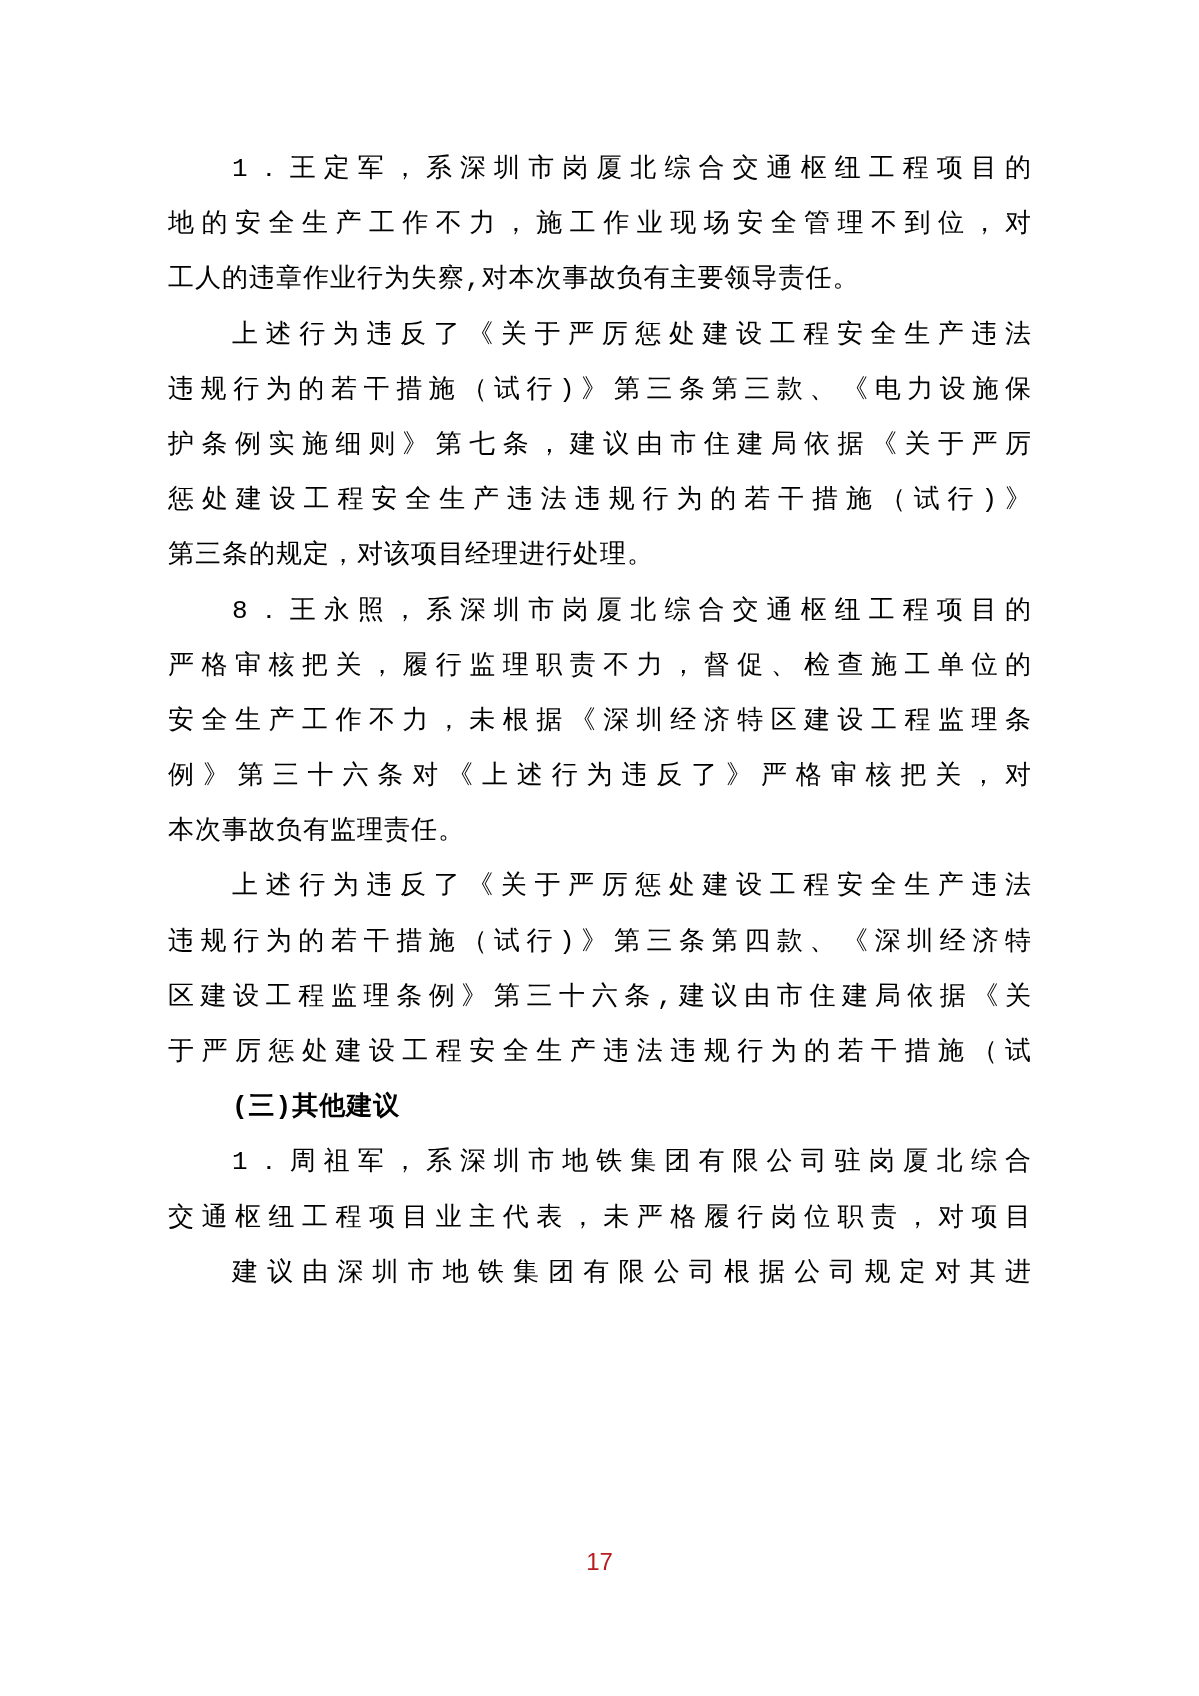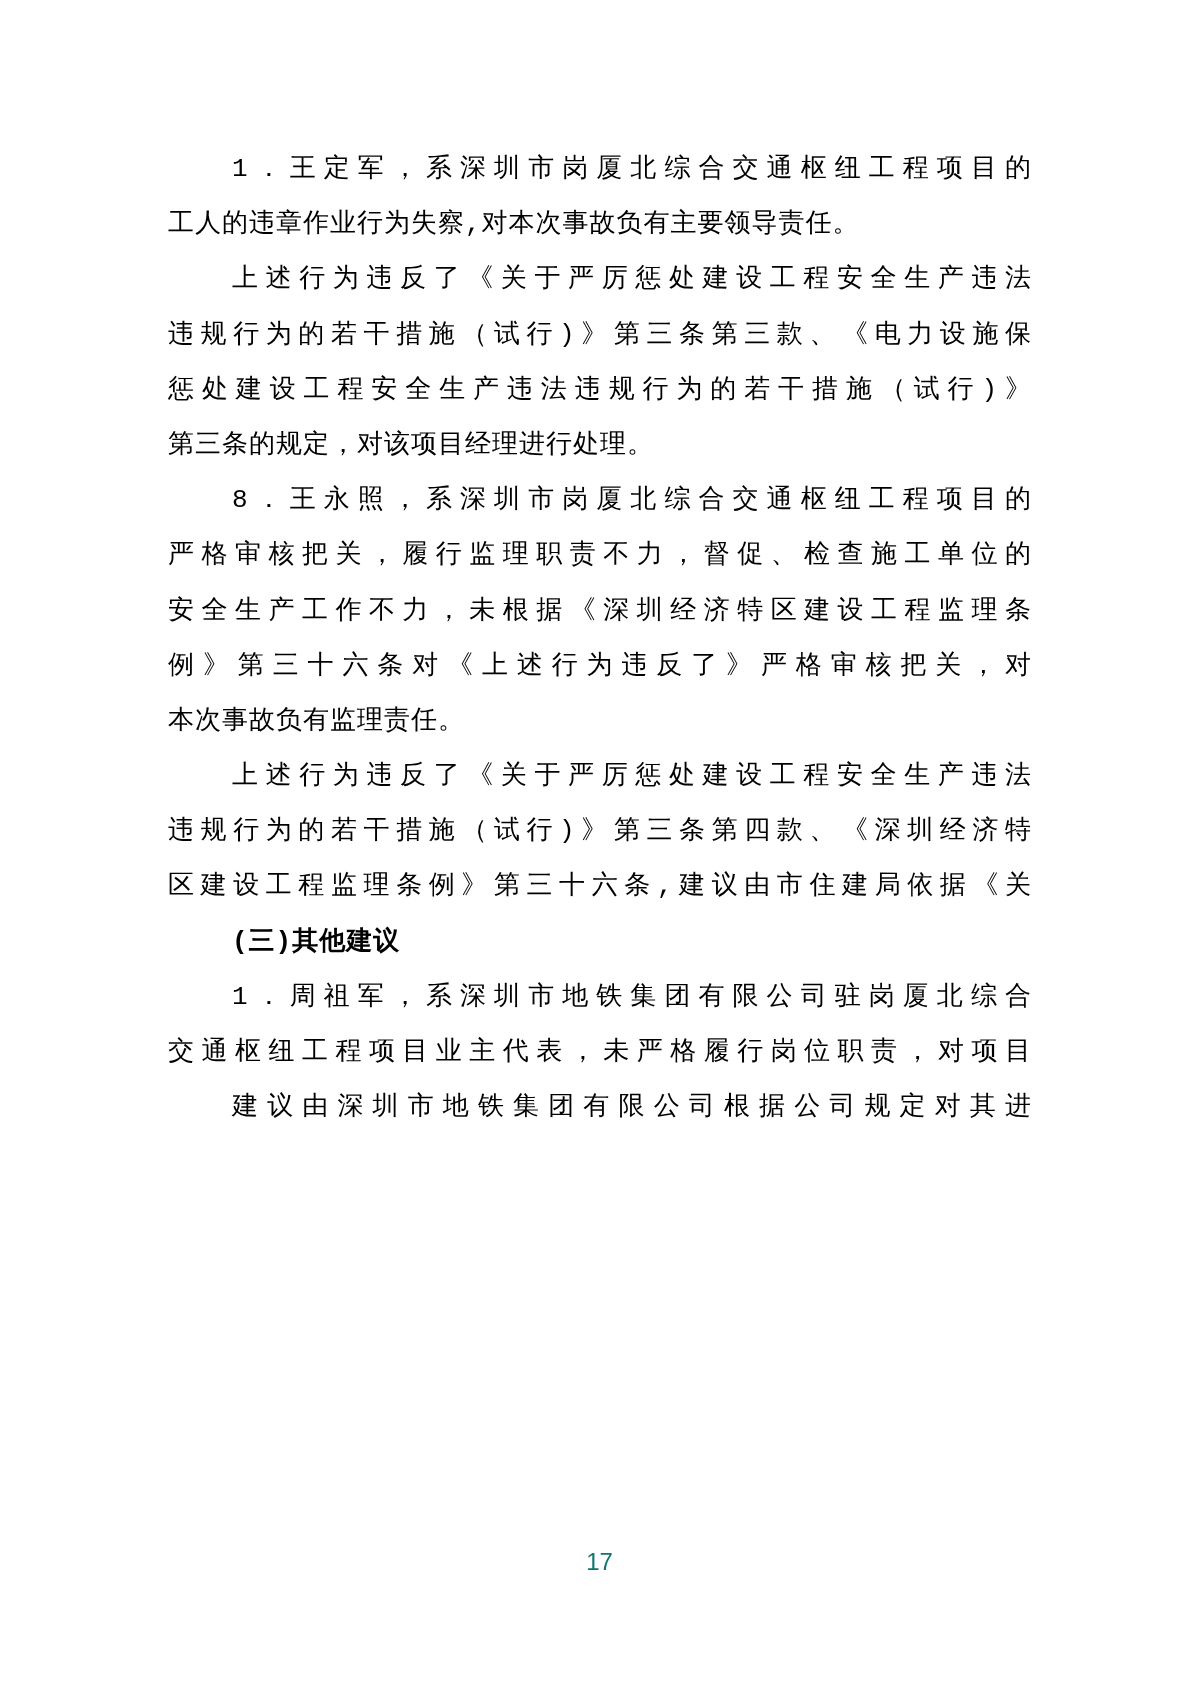--- a/index.html
+++ b/index.html
@@ -46,41 +46,44 @@
     font-weight: 700;
   }
   .footer {
     position: absolute;
     left: 0;
     top: 1548px;
     width: 1199px;
     text-align: center;
     font-family: "Liberation Sans", "DejaVu Sans", sans-serif;
     font-size: 24px;
-    color: #0f766e;
+    color: #b91c1c;
   }
 </style>
 </head>
 <body>
 
 <div class="page">
   <div class="content">
       <div class="line first fill">1．王定军，系深圳市岗厦北综合交通枢纽工程项目的</div>
+      <div class="line fill">地的安全生产工作不力，施工作业现场安全管理不到位，对</div>
       <div class="line">工人的违章作业行为失察,对本次事故负有主要领导责任。</div>
       <div class="line first fill">上述行为违反了《关于严厉惩处建设工程安全生产违法</div>
       <div class="line fill">违规行为的若干措施（试行)》第三条第三款、《电力设施保</div>
+      <div class="line fill">护条例实施细则》第七条，建议由市住建局依据《关于严厉</div>
       <div class="line fill">惩处建设工程安全生产违法违规行为的若干措施（试行)》</div>
       <div class="line">第三条的规定，对该项目经理进行处理。</div>
       <div class="line first fill">8．王永照，系深圳市岗厦北综合交通枢纽工程项目的</div>
       <div class="line fill">严格审核把关，履行监理职责不力，督促、检查施工单位的</div>
       <div class="line fill">安全生产工作不力，未根据《深圳经济特区建设工程监理条</div>
       <div class="line fill">例》第三十六条对《上述行为违反了》严格审核把关，对</div>
       <div class="line">本次事故负有监理责任。</div>
       <div class="line first fill">上述行为违反了《关于严厉惩处建设工程安全生产违法</div>
       <div class="line fill">违规行为的若干措施（试行)》第三条第四款、《深圳经济特</div>
       <div class="line fill">区建设工程监理条例》第三十六条,建议由市住建局依据《关</div>
+      <div class="line fill">于严厉惩处建设工程安全生产违法违规行为的若干措施（试</div>
       <div class="line heading first">(三)其他建议</div>
       <div class="line first fill">1．周祖军，系深圳市地铁集团有限公司驻岗厦北综合</div>
       <div class="line fill">交通枢纽工程项目业主代表，未严格履行岗位职责，对项目</div>
       <div class="line first fill">建议由深圳市地铁集团有限公司根据公司规定对其进</div>
     </div>
   <div class="footer">17</div>
 </div>
 
 </body></html>

